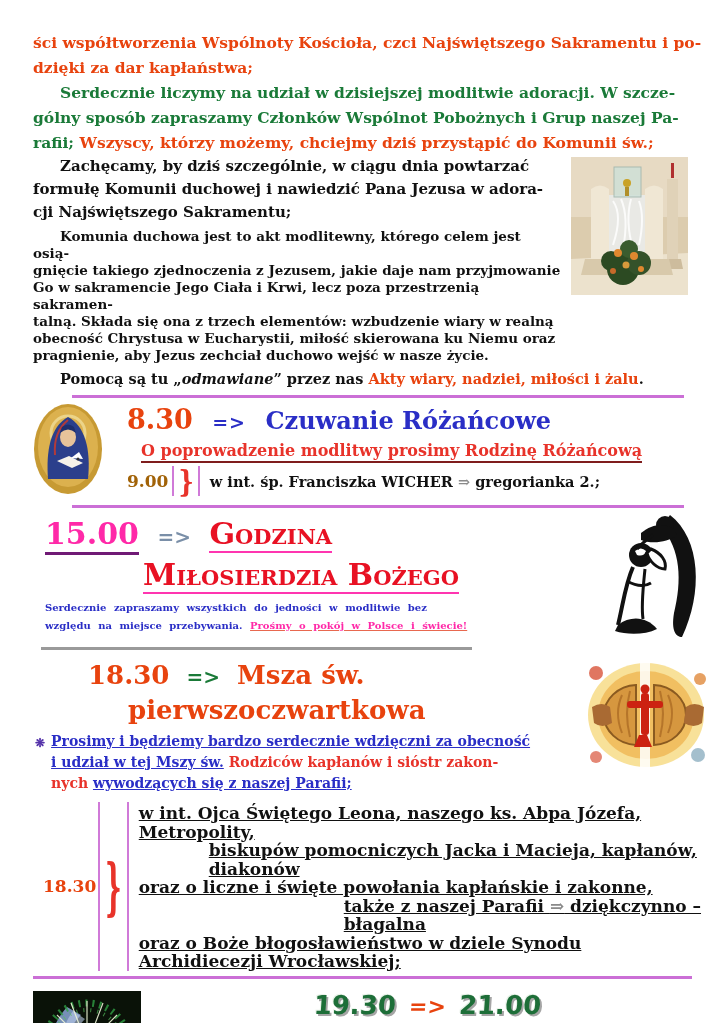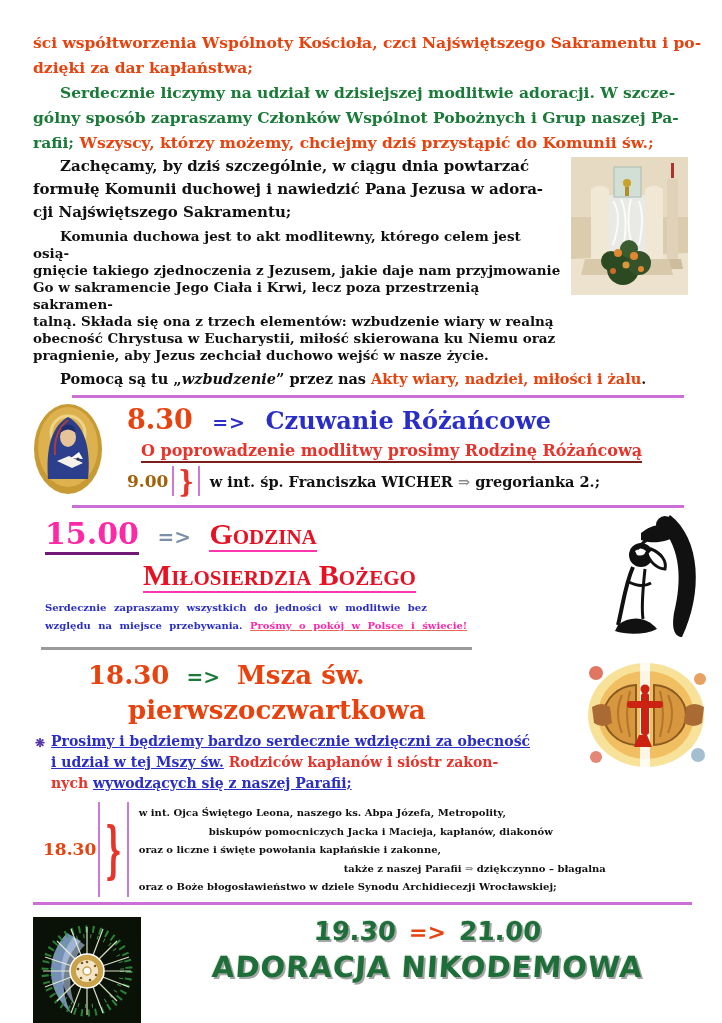--- a/index.html
+++ b/index.html
@@ -40,42 +40,42 @@
   .brace{color:#e8332a;font-family:"DejaVu Serif",serif;}
   .brace-s{font-size:24px;transform:scaleY(1.25);margin:0 4px;}
   .ros-int{font-size:14.5px;margin-left:10px;}
   .arrow-sm{color:#8a8a8a;font-weight:bold;}
   
   .mercy{position:relative;padding-right:128px;margin-top:7px;min-height:128px;}
   .pieta{position:absolute;right:-8px;top:-4px;}
   .mercy-l1{font-size:30px;line-height:38px;margin-left:12px;}
   .m-time{color:#ff29a8;border-bottom:3px solid #701a75;padding-bottom:1px;}
   .m-arrow{color:#7a8fa8;font-size:20px;margin:0 8px;}
-  .sc{font-variant:small-caps;font-family:Liberation Serif, serif;}
+  .sc{font-variant:small-caps;}
   .m-title{color:#e81123;border-bottom:2px solid #ff35b0;padding-bottom:0px;}
   .mercy-l2{font-size:30px;line-height:38px;margin-left:110px;}
   .mercy-body{font-size:10px;line-height:18px;margin:5px 0 0 12px;word-spacing:4px;}
   .m-pink{color:#ff29a8;text-decoration:underline;text-decoration-color:#e8684f;}
   
   .mass{position:relative;padding-right:140px;margin-top:9px;min-height:122px;}
   .eucharist{position:absolute;right:-12px;top:0;}
   .mass-l1{font-size:26px;line-height:33px;margin-left:55px;}
   .mass-arrow{color:#1a7a38;font-size:20px;margin:0 8px;}
   .mass-l2{font-size:26px;line-height:33px;margin-left:95px;}
   .mass-note{display:flex;margin-top:4px;font-size:14px;line-height:21px;}
   .bullet{color:#5533aa;font-size:12px;margin:2px 6px 0 2px;}
   .u-bl{color:#2a2ec6;text-decoration:underline;}
   .note-red{color:#e8332a;}
   .u-bl2{color:#2a2ec6;text-decoration:underline;}
   
   .intent-row{display:flex;align-items:stretch;margin-top:8px;}
   .intent-time{flex:0 0 55px;color:#e8430e;font-size:17px;align-self:center;margin-left:10px;}
   .brace-col{display:flex;align-items:center;margin-right:10px;}
   .brace-b{font-size:26px;transform:scaleY(2.4);margin:0 5px;}
-  .intent-lines{font-size:10px;line-height:18.5px;padding-top:2px;}
+  .intent-lines{font-size:17px;line-height:18.5px;padding-top:2px;text-decoration:underline;}
   .il2{padding-left:70px;}
   .il4{padding-left:205px;}
   
   .nikodem{position:relative;margin-top:10px;min-height:112px;}
   .fractal{position:absolute;left:0;top:2px;}
   .nik-content{margin-left:120px;}
   .comic{font-family:"DejaVu Sans",sans-serif;color:#1d6e38;
          text-shadow:2px 2px 0 #a5a5a5, -1px -1px 0 #e9f2e9;}
   .nik-times{font-size:26px;line-height:33px;text-align:center;transform:skewX(-4deg);}
   .nik-arrow{color:#e8430e;font-size:22px;margin:0 4px;text-shadow:none;}
@@ -122,21 +122,21 @@
     </svg>
     <p class="p3 pre indent">Zachęcamy, by dziś szczególnie, w ciągu dnia powtarzać
 formułę Komunii duchowej i nawiedzić Pana Jezusa w adora-
 cji Najświętszego Sakramentu;</p>
     <p class="p4 pre indent">Komunia duchowa jest to akt modlitewny, którego celem jest osią-
 gnięcie takiego zjednoczenia z Jezusem, jakie daje nam przyjmowanie
 Go w sakramencie Jego Ciała i Krwi, lecz poza przestrzenią sakramen-
 talną. Składa się ona z trzech elementów: wzbudzenie wiary w realną
 obecność Chrystusa w Eucharystii, miłość skierowana ku Niemu oraz
 pragnienie, aby Jezus zechciał duchowo wejść w nasze życie.</p>
-    <p class="p5 indent"><span>Pomocą są tu „</span><span class="q">wzbudzenie</span><span>” przez nas </span><span class="c-or">Akty wiary, nadziei, miłości i żalu</span><span>.</span></p>
+    <p class="p5 indent"><span>Pomocą są tu „</span><span class="q">odmawiane</span><span>” przez nas </span><span class="c-or">Akty wiary, nadziei, miłości i żalu</span><span>.</span></p>
   </div>
 </section>
 
 <hr class="hr-m">
 
 <section class="rosary">
   <svg class="rosary-icon" width="70" height="92" viewBox="0 0 70 92">
     <ellipse cx="35" cy="46" rx="34" ry="45" fill="#c79a33"></ellipse>
     <ellipse cx="35" cy="44" rx="30" ry="40" fill="#dcb14e"></ellipse>
     <circle cx="35" cy="30" r="17" fill="none" stroke="#ecd489" stroke-width="3"></circle>

